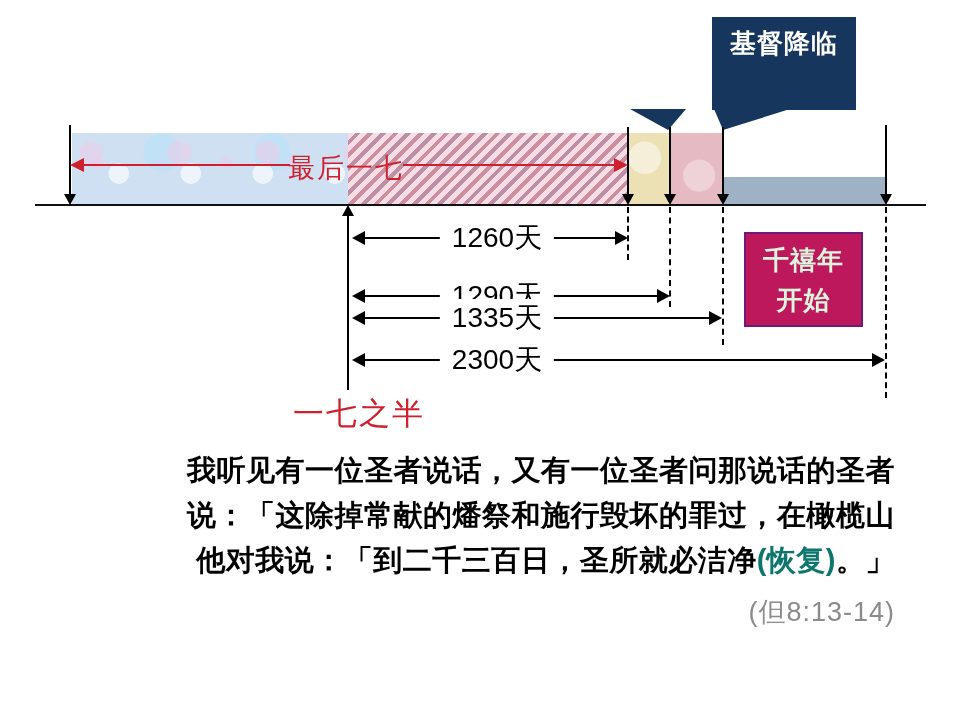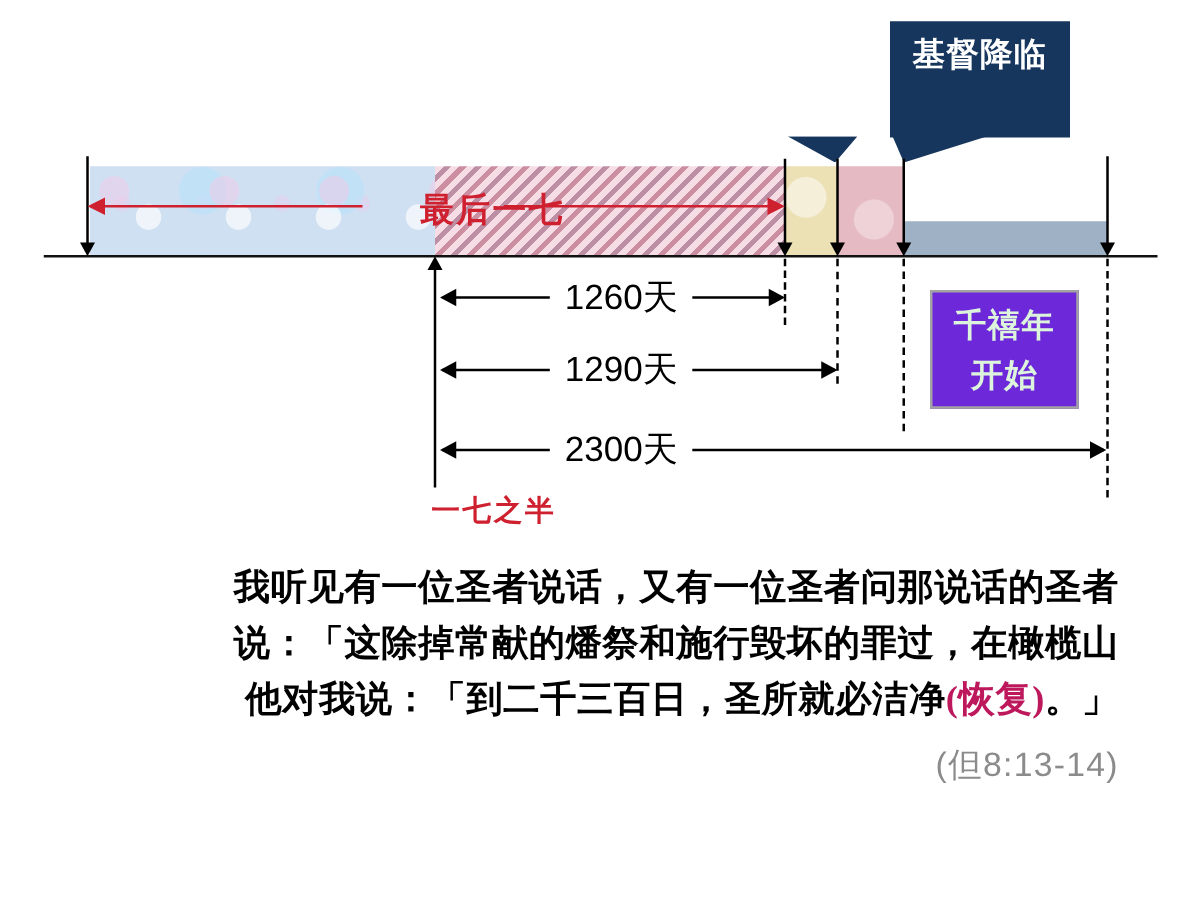--- a/index.html
+++ b/index.html
@@ -55,39 +55,39 @@
     border-left:6px solid transparent; border-right:6px solid transparent; border-bottom:11px solid #000;
   }
   .vmark .stem-below { position:absolute; left:5px; width:2px; top:9px; bottom:0; background:#000; }
   .dash { position:absolute; width:0; border-left:2px dashed #000; }
   
   .redline { position:absolute; height:2px; background:#cf2030; }
   .red-ah-l { position:absolute; width:0; height:0;
     border-top:7px solid transparent; border-bottom:7px solid transparent; border-right:14px solid #cf2030; }
   .red-ah-r { position:absolute; width:0; height:0;
     border-top:7px solid transparent; border-bottom:7px solid transparent; border-left:14px solid #cf2030; }
-  .red-label { position:absolute; color:#cf2030; font-weight:700; font-size:27px; letter-spacing:2px; white-space:nowrap;margin-left:48px; }
+  .red-label { position:absolute; color:#cf2030; font-weight:400; font-size:27px; letter-spacing:2px; white-space:nowrap; }
   
   .marrow { position:absolute; height:30px; }
   .marrow .mline { position:absolute; left:2px; right:2px; top:14px; height:2px; background:#000; }
   .marrow .mah-l { position:absolute; left:0; top:8px; width:0; height:0;
     border-top:7px solid transparent; border-bottom:7px solid transparent; border-right:13px solid #000; }
   .marrow .mah-r { position:absolute; right:0; top:8px; width:0; height:0;
     border-top:7px solid transparent; border-bottom:7px solid transparent; border-left:13px solid #000; }
   .marrow .mlabel { position:absolute; left:145px; top:50%; transform:translate(-50%,-50%);
     background:#ffffff; padding:0 12px; font-size:28px; color:#000; white-space:nowrap; }
   
   .green-box { position:absolute; left:744px; top:232px; width:119px; height:95px;
-    background:#6d28d9; border:2px solid #a3a3a3; color:#dcf3dc; text-align:center;
+    background:#be185d; border:2px solid #701a75; color:#dcf3dc; text-align:center;
     font-size:26px; font-weight:700; line-height:40px; padding-top:6px; letter-spacing:1px; }
   
   .scripture { position:absolute; left:95px; top:448px; width:800px; color:#000;
     font-size:29px; font-weight:700; letter-spacing:0.5px;text-align:right; }
   .scripture .sline { height:45px; line-height:45px; white-space:nowrap; }
-  .hl-brown { color:#be185d;font-family:Liberation Serif, serif; }
+  .hl-brown { color:#0f766e; }
   .citation { margin-top:11px; font-size:27px; font-weight:400; color:#8b8b8b; letter-spacing:1px; }
 </style>
 </head>
 <body>
 
 <div id="slide">
 
   <div class="callout-tail" style="left:630px; top:109px; width:56px; height:21px; clip-path:polygon(0 0,100% 0,68% 100%);"></div>
 
   <div class="callout" style="left:712px; top:17px; width:144px; height:93px;">
@@ -145,33 +145,39 @@
     <div class="mah-l"></div>
     <div class="mah-r"></div>
     <div class="mlabel">1260天</div>
   </div>
   <div class="marrow" style="left:352px; top:281px; width:318px;text-decoration:underline;">
     <div class="mline"></div>
     <div class="mah-l"></div>
     <div class="mah-r"></div>
     <div class="mlabel">1290天</div>
   </div>
+  <div class="marrow" style="left:352px; top:303px; width:370px;">
+    <div class="mline"></div>
+    <div class="mah-l"></div>
+    <div class="mah-r"></div>
+    <div class="mlabel">1335天</div>
+  </div>
   <div class="marrow" style="left:352px; top:345px; width:533px;">
     <div class="mline"></div>
     <div class="mah-l"></div>
     <div class="mah-r"></div>
     <div class="mlabel">2300天</div>
   </div>
 
   <div class="green-box">
     <div>千禧年</div>
     <div>开始</div>
   </div>
 
-  <div class="red-label" style="left:347px; top:393px; transform:translateX(-50%); font-size:23px;">一七之半</div>
+  <div class="red-label" style="left:359px; top:393px; transform:translateX(-50%); font-size:31px;">一七之半</div>
 
   <div class="scripture">
     <div class="sline">我听见有一位圣者说话，又有一位圣者问那说话的圣者</div>
     <div class="sline">说：「这除掉常献的燔祭和施行毁坏的罪过，在橄榄山</div>
     <div class="sline"><span>他对我说：「到二千三百日，圣所就必洁净</span><span class="hl-brown">(恢复)</span><span>。」</span></div>
     <div class="citation">(但8:13-14)</div>
   </div>
 
 </div>
 

